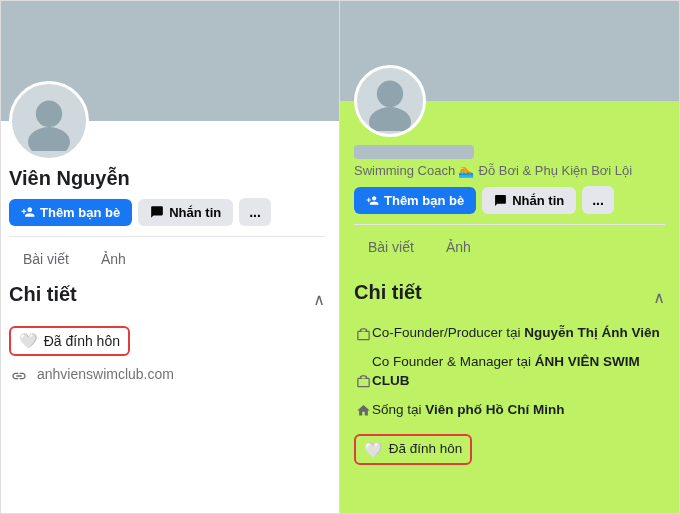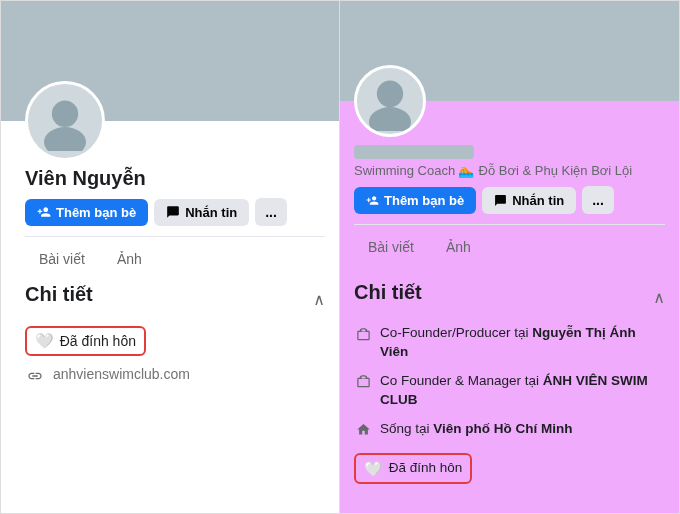--- a/index.html
+++ b/index.html
@@ -25,21 +25,21 @@
       background: #fff;
     }
 
     .cover-photo-left {
       width: 100%;
       height: 120px;
       background: #b0bec5;
     }
 
     .profile-section-left {
-      padding: 0 14px 10px 24px;
+      padding: 0 14px 10px 8px;
       position: relative;
     }
 
     .avatar-left {
       width: 80px;
       height: 80px;
       border-radius: 50%;
       background: #cfd8dc;
       border: 3px solid #fff;
       margin-top: -40px;
@@ -188,21 +188,21 @@
     }
 
     .heart-icon {
       color: #65676b;
       font-size: 15px;
     }
 
     
     .right-panel {
       width: 340px;
-      background: #f0abfc;
+      background: #bef264;
     }
 
     .cover-photo-right {
       width: 100%;
       height: 100px;
       background: #b0bec5;
     }
 
     .profile-section-right {
       padding: 0 14px 10px 14px;
@@ -232,22 +232,21 @@
     }
 
     .subtitle-right {
       font-size: 13px;
       color: #65676b;
       margin-bottom: 8px;
     }
 
     .detail-item-right {
       display: flex;
-      align-items: flex-start;
-      gap: 8px;
+      align-items: flex-end;
       margin-bottom: 10px;
       font-size: 13.5px;
       color: #1c1e21;
       line-height: 1.4;
     }
 
     .detail-icon-right {
       width: 18px;
       height: 18px;
       flex-shrink: 0;

